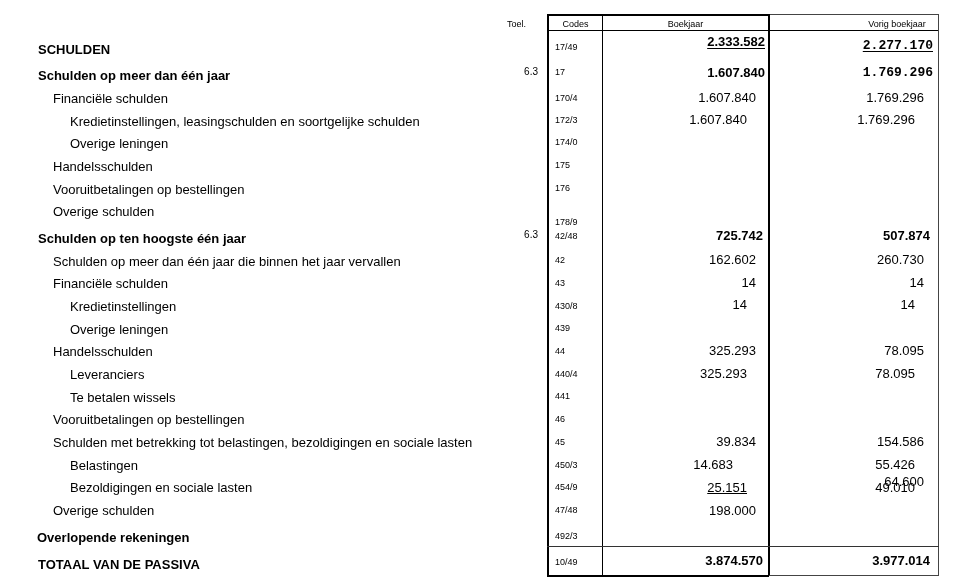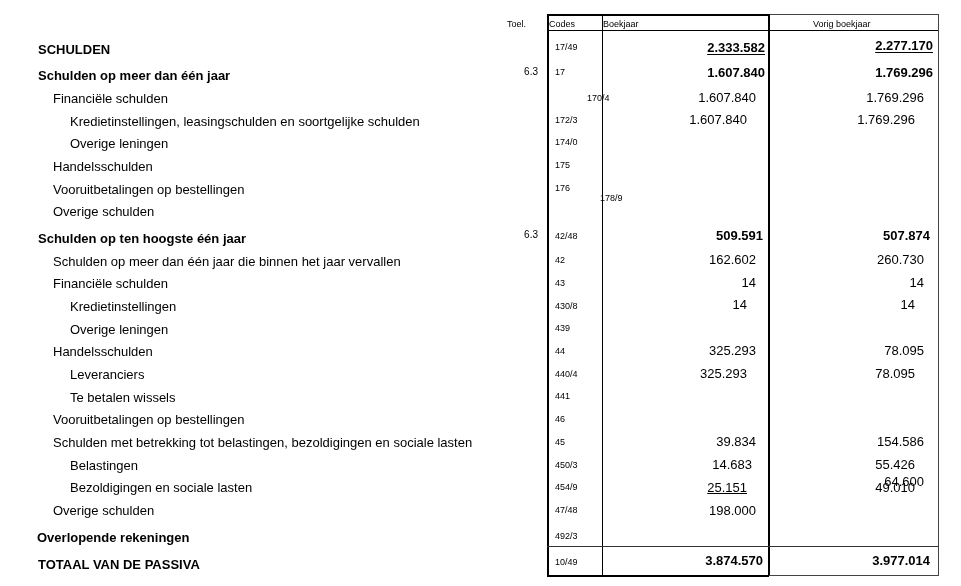--- a/index.html
+++ b/index.html
@@ -43,40 +43,40 @@
     
     .grid-line {
       position: absolute;
       background: #000;
     }
     .hdr {
       position: absolute;
       top: 18px;
       font-size: 9px;
       line-height: 12px;
-      text-align: left;
+      text-align: center;
     }
     .code {
       position: absolute;
       left: 555px;
       font-size: 9px;
       line-height: 12px;
     }
     .val {
       position: absolute;
       font-size: 13px;
       line-height: 16px;
       text-align: right;
       white-space: nowrap;
     }
     .val.bold { font-weight: bold; }
     .val.ul { text-decoration: underline; text-underline-offset: 2px; }
     .c1 { right: 196px; }    
     .c1s { right: 205px; }
-    .c2 { right: 28px; }
+    .c2 { right: 28px; font-family: Liberation Mono, monospace; }
     .c2s { right: 37px; }
   </style>
 </head>
 <body>
 
 <div class="toel-header">Toel.</div>
 
 <div class="grid-line" style="left:547px; top:14px; width:222px; height:2px;"></div>
 <div class="grid-line" style="left:769px; top:14px; width:170px; height:1px; background:#444;"></div>
 <div class="grid-line" style="left:547px; top:30px; width:392px; height:1px;"></div>
@@ -87,55 +87,55 @@
 <div class="grid-line" style="left:547px; top:546px; width:392px; height:1px; background:#333;"></div>
 <div class="grid-line" style="left:547px; top:575px; width:222px; height:2px;"></div>
 <div class="grid-line" style="left:769px; top:575px; width:170px; height:1px; background:#444;"></div>
 
 <div class="hdr" style="left:549px; width:53px;">Codes</div>
 <div class="hdr" style="left:603px; width:165px;">Boekjaar</div>
 <div class="hdr" style="left:770px; width:168px;margin-left:43px;">Vorig boekjaar</div>
 
 <div class="label bold l0" style="top:42px;">SCHULDEN</div>
 <div class="code" style="top:41px;">17/49</div>
-<div class="val bold ul c1" style="top:40px;margin-left:8px;">2.333.582</div>
+<div class="val bold ul c1" style="top:34px;margin-left:8px;">2.333.582</div>
 <div class="val bold ul c2" style="top:38px;">2.277.170</div>
 
 <div class="label bold l0" style="top:68px;">Schulden op meer dan één jaar</div>
 <div class="toel" style="top:66px;">6.3</div>
 <div class="code" style="top:66px;">17</div>
 <div class="val bold c1" style="top:65px;">1.607.840</div>
 <div class="val bold c2" style="top:65px;">1.769.296</div>
 
 <div class="label l1" style="top:91px;">Financiële schulden</div>
-<div class="code" style="top:92px;margin-left:32px;">170/4</div>
+<div class="code" style="top:92px;">170/4</div>
 <div class="val c1s" style="top:90px;">1.607.840</div>
 <div class="val c2s" style="top:90px;">1.769.296</div>
 
 <div class="label l2" style="top:114px;">Kredietinstellingen, leasingschulden en soortgelijke schulden</div>
 <div class="code" style="top:114px;">172/3</div>
 <div class="val" style="top:112px; right:214px;">1.607.840</div>
 <div class="val" style="top:112px; right:46px;">1.769.296</div>
 
 <div class="label l2" style="top:136px;">Overige leningen</div>
 <div class="code" style="top:136px;">174/0</div>
 
 <div class="label l1" style="top:159px;">Handelsschulden</div>
 <div class="code" style="top:159px;">175</div>
 
 <div class="label l1" style="top:182px;">Vooruitbetalingen op bestellingen</div>
 <div class="code" style="top:182px;">176</div>
 
 <div class="label l1" style="top:204px;">Overige schulden</div>
-<div class="code" style="top:192px;margin-left:45px;">178/9</div>
+<div class="code" style="top:216px;">178/9</div>
 
 <div class="label bold l0" style="top:231px;">Schulden op ten hoogste één jaar</div>
 <div class="toel" style="top:229px;">6.3</div>
 <div class="code" style="top:230px;">42/48</div>
-<div class="val bold" style="top:228px; right:198px;">509.591</div>
+<div class="val bold" style="top:228px; right:198px;">725.742</div>
 <div class="val bold" style="top:228px; right:31px;">507.874</div>
 
 <div class="label l1" style="top:254px;">Schulden op meer dan één jaar die binnen het jaar vervallen</div>
 <div class="code" style="top:254px;">42</div>
 <div class="val c1s" style="top:252px;">162.602</div>
 <div class="val c2s" style="top:252px;">260.730</div>
 
 <div class="label l1" style="top:276px;">Financiële schulden</div>
 <div class="code" style="top:277px;">43</div>
 <div class="val c1s" style="top:275px;">14</div>
@@ -165,21 +165,21 @@
 <div class="label l1" style="top:412px;">Vooruitbetalingen op bestellingen</div>
 <div class="code" style="top:413px;">46</div>
 
 <div class="label l1" style="top:435px;">Schulden met betrekking tot belastingen, bezoldigingen en sociale lasten</div>
 <div class="code" style="top:436px;">45</div>
 <div class="val c1s" style="top:434px;">39.834</div>
 <div class="val c2s" style="top:434px;">154.586</div>
 
 <div class="label l2" style="top:458px;">Belastingen</div>
 <div class="code" style="top:459px;">450/3</div>
-<div class="val" style="top:457px; right:209px;">14.683</div>
+<div class="val" style="top:457px; right:228px;">14.683</div>
 <div class="val" style="top:457px; right:46px;">55.426</div>
 
 <div class="label l2" style="top:480px;">Bezoldigingen en sociale lasten</div>
 <div class="code" style="top:481px;">454/9</div>
 <div class="val" style="top:480px; right:214px;text-decoration:underline;">25.151</div>
 <div class="val" style="top:480px; right:46px;">49.010</div>
 
 <div class="label l1" style="top:503px;">Overige schulden</div>
 <div class="code" style="top:504px;">47/48</div>
 <div class="val c1s" style="top:503px;">198.000</div>

